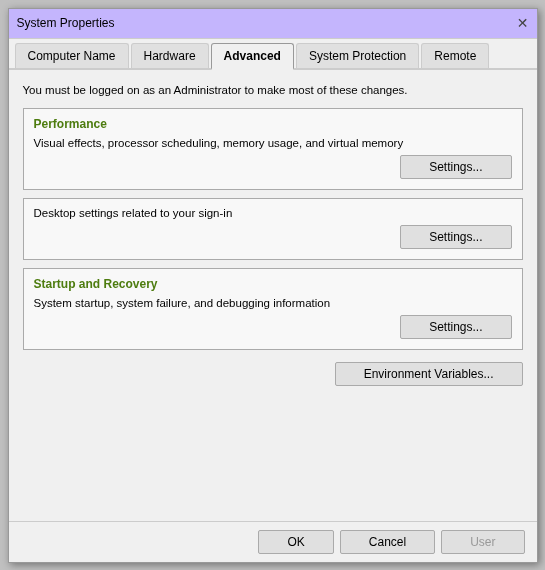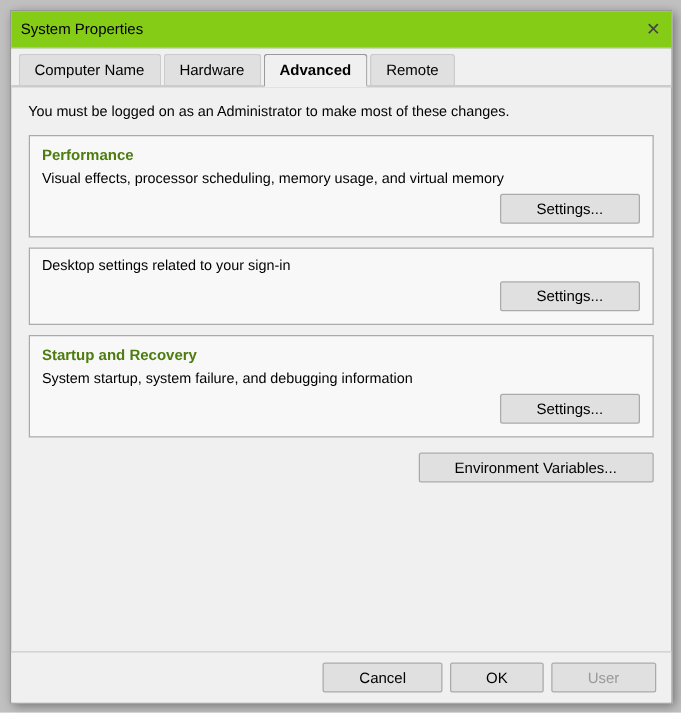--- a/index.html
+++ b/index.html
@@ -16,21 +16,21 @@
     .window {
       background: #f0f0f0;
       border: 1px solid #999;
       box-shadow: 2px 2px 8px rgba(0,0,0,0.4);
       width: 530px;
       min-height: 555px;
       display: flex;
       flex-direction: column;
     }
     .title-bar {
-      background: #84cc16;
+      background: #c4b5fd;
       border-bottom: 1px solid #ccc;
       display: flex;
       align-items: center;
       justify-content: space-between;
       padding: 6px 8px;
       height: 30px;
     }
     .title-bar-title {
       font-size: 12px;
       color: #000;
@@ -135,20 +135,21 @@
 <div class="window">
   <div class="title-bar">
     <span class="title-bar-title">System Properties</span>
     <button class="title-bar-close">✕</button>
   </div>
 
   <div class="tabs">
     <div class="tab">Computer Name</div>
     <div class="tab">Hardware</div>
     <div class="tab active">Advanced</div>
+    <div class="tab">System Protection</div>
     <div class="tab">Remote</div>
   </div>
 
   <div class="content">
     <div class="admin-notice">You must be logged on as an Administrator to make most of these changes.</div>
 
     <div class="section-box">
       <div class="section-label">Performance</div>
       <div class="section-desc">Visual effects, processor scheduling, memory usage, and virtual memory</div>
       <div class="section-btn-row">
@@ -170,17 +171,17 @@
         <button class="win-button">Settings...</button>
       </div>
     </div>
 
     <div class="env-row">
       <button class="win-button" style="min-width:160px;">Environment Variables...</button>
     </div>
   </div>
 
   <div class="bottom-bar">
+    <button class="win-button" style="min-width:70px;">OK</button>
     <button class="win-button" style="min-width:70px;">Cancel</button>
-    <button class="win-button" style="min-width:70px;">OK</button>
     <button class="win-button" style="min-width:70px;" disabled="">User</button>
   </div>
 </div>
 
 </body></html>

